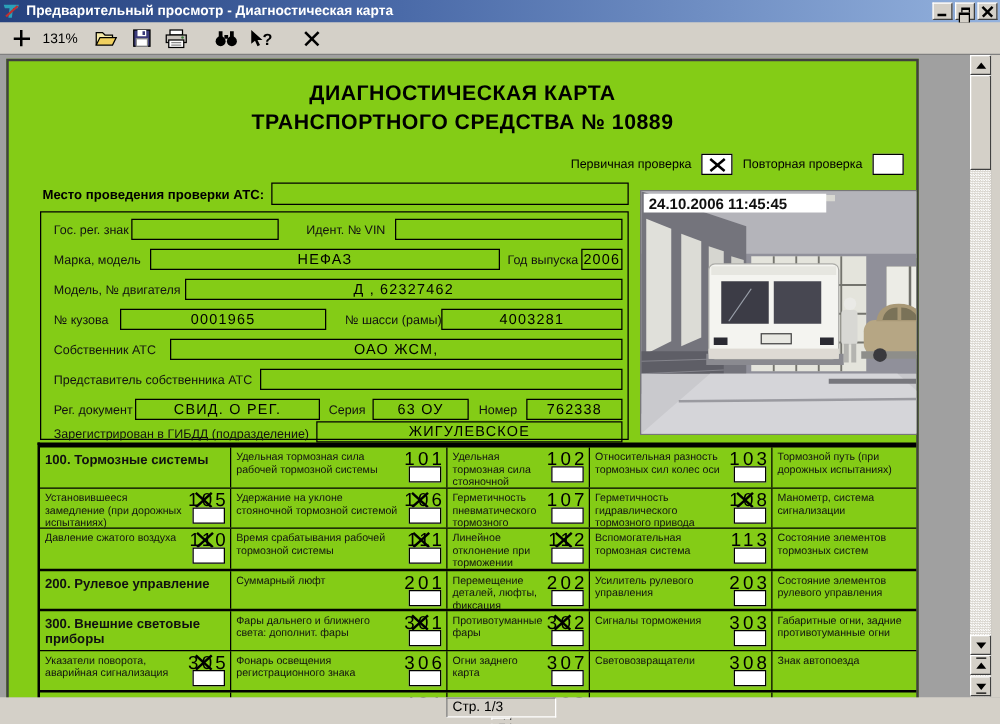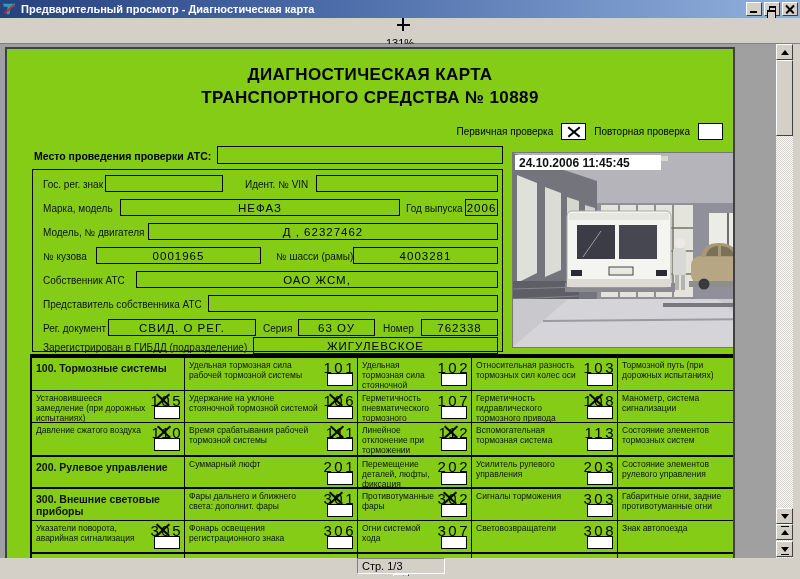--- a/index.html
+++ b/index.html
@@ -20,21 +20,21 @@
   .glyph-restore { position:absolute; left:4px; top:3px; width:7px; height:7px;
     border:1px solid #000; border-top-width:2px; background:#d4d0c8; }
   .glyph-restore::before { content:""; position:absolute; left:-3px; top:2px; width:7px; height:6px;
     border:1px solid #000; border-top-width:2px; background:#d4d0c8; }
   .xbars { position:absolute; left:50%; top:50%; width:9px; height:9px; transform:translate(-50%,-50%); }
   .xbars::before,.xbars::after { content:""; position:absolute; left:-1px; top:4px; width:11px; height:1.6px; background:#000; }
   .xbars::before { transform:rotate(45deg); } .xbars::after { transform:rotate(-45deg); }
 
   
   .toolbar { position:absolute; left:0; top:18px; width:800px; height:26px; background:#d4d0c8;
-    border-bottom:1px solid #808080; display:flex; align-items:center; padding-left:6px; gap:6px;flex-direction:column; }
+    border-bottom:1px solid #808080; display:flex; align-items:center; padding-left:6px; gap:6px; }
   .tbtn { height:22px; min-width:22px; display:flex; align-items:center; justify-content:center; cursor:default; }
   .zoomlabel { font-size:11px; color:#000; margin-right:6px; }
   .plus-ico { position:relative; width:13px; height:13px; }
   .plus-ico::before { content:""; position:absolute; left:0; top:5.5px; width:13px; height:2px; background:#000; }
   .plus-ico::after { content:""; position:absolute; left:5.5px; top:0; width:2px; height:13px; background:#000; }
   .sep { width:6px; }
   .close-ico { position:relative; width:12px; height:12px; }
   .close-ico::before,.close-ico::after { content:""; position:absolute; left:-1px; top:5px; width:15px; height:1.8px; background:#000; }
   .close-ico::before { transform:rotate(45deg); } .close-ico::after { transform:rotate(-45deg); }
 
@@ -434,21 +434,21 @@
               <div class="tlabel">Указатели поворота, аварийная сигнализация</div>
               <span class="tcode">305<span class="codex"></span></span>
               <span class="tcbox"></span>
             </div>
             <div class="tcell">
               <div class="tlabel">Фонарь освещения регистрационного знака</div>
               <span class="tcode">306</span>
               <span class="tcbox"></span>
             </div>
             <div class="tcell">
-              <div class="tlabel">Огни системой хода</div>
+              <div class="tlabel">Огни заднего карта</div>
               <span class="tcode">307</span>
               <span class="tcbox"></span>
             </div>
             <div class="tcell">
               <div class="tlabel">Световозвращатели</div>
               <span class="tcode">308</span>
               <span class="tcbox"></span>
             </div>
             <div class="tcell">
               <div class="tlabel">Знак автопоезда</div>

